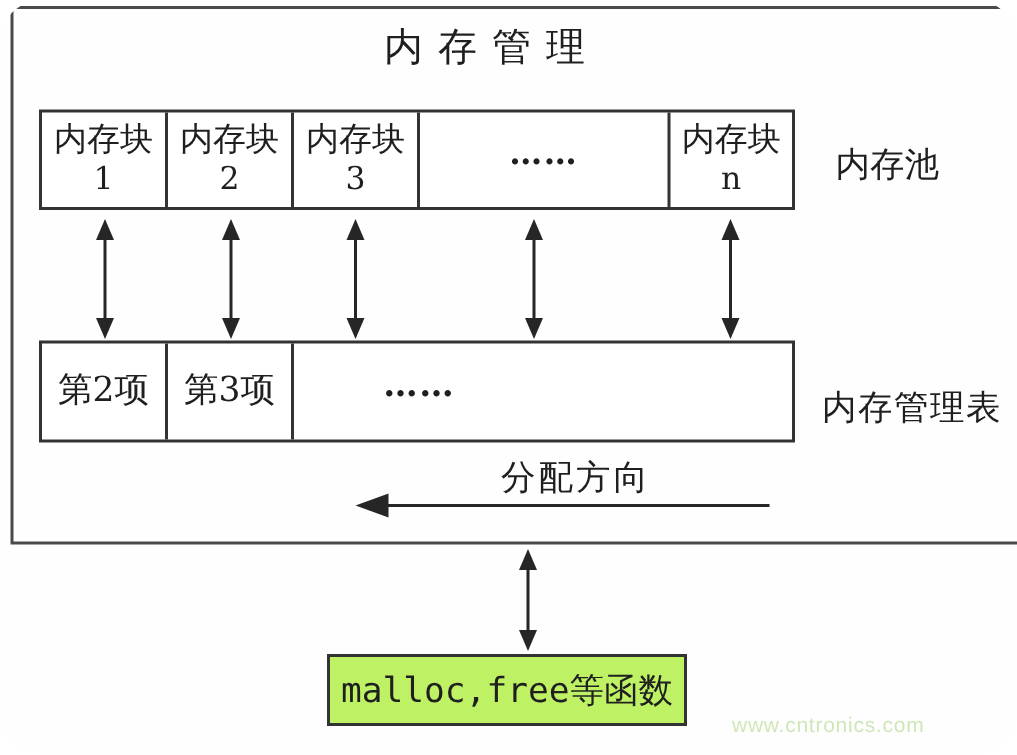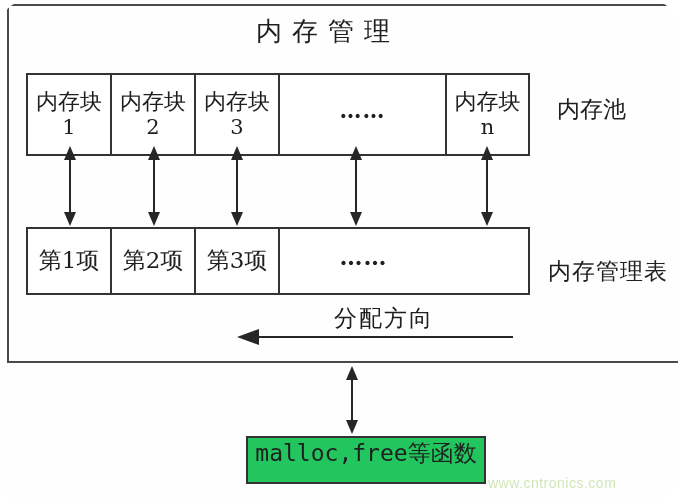--- a/index.html
+++ b/index.html
@@ -23,21 +23,21 @@
   }
   .diagram-title{
     position:absolute;left:328px;top:14px;transform:translateX(-50%);
     font-size:26px;letter-spacing:10px;white-space:nowrap;
   }
   
   .cells-row{
     position:absolute;left:26px;width:504px;display:flex;
     border:2px solid var(--boxborder);box-sizing:border-box;background:#fff;
   }
-  .pool-row{top:73px;height:83px;}
+  .pool-row{top:73px;height:67px;}
   .table-row{top:227px;height:68px;}
   .cell{
     display:flex;flex-direction:column;align-items:center;justify-content:center;
     border-right:2px solid var(--boxborder);box-sizing:border-box;
     font-size:22px;line-height:1.18;text-align:center;white-space:nowrap;
   }
   .cell:last-child{border-right:none;}
   .c-sm{width:84px;flex:0 0 auto;}
   .c-lg{width:167px;flex:0 0 auto;}
   .c-end{flex:1 1 auto;}
@@ -78,23 +78,23 @@
     background:var(--line);
   }
   .halloc .head{
     position:absolute;left:0;top:50%;transform:translateY(-50%);
     width:0;height:0;
     border-top:8px solid transparent;border-bottom:8px solid transparent;
     border-right:22px solid var(--line);
   }
   
   .bottom-box{
-    position:absolute;left:246px;top:436px;width:240px;height:48px;
-    border:2px solid var(--boxborder);box-sizing:border-box;background:#22c55e;
-    display:flex;justify-content:center;
+    position:absolute;left:218px;top:436px;width:240px;height:48px;
+    border:2px solid var(--boxborder);box-sizing:border-box;background:#bef264;
+    display:flex;align-items:center;justify-content:center;
     font-family:"DejaVu Sans Mono","Liberation Mono",monospace;
     font-size:23px;white-space:nowrap;
   }
   
   .watermark{
     position:absolute;left:488px;top:475px;
     font-family:"Liberation Sans","DejaVu Sans",sans-serif;
     font-size:14px;letter-spacing:0.5px;white-space:nowrap;
   }
 </style>
@@ -141,23 +141,20 @@
     </div>
   <div class="varrow va-4">
       <span class="shaft"></span>
     </div>
   <div class="varrow va-5">
       <span class="shaft"></span>
     </div>
 
   <div class="cells-row table-row">
     <div class="cell c-sm">
-      <span>第1项</span>
-    </div>
-    <div class="cell c-sm">
       <span>第2项</span>
     </div>
     <div class="cell c-sm">
       <span>第3项</span>
     </div>
     <div class="cell c-lg">
       <span class="dots">……</span>
     </div>
   </div>
   <div class="side-label table-label">内存管理表</div>

